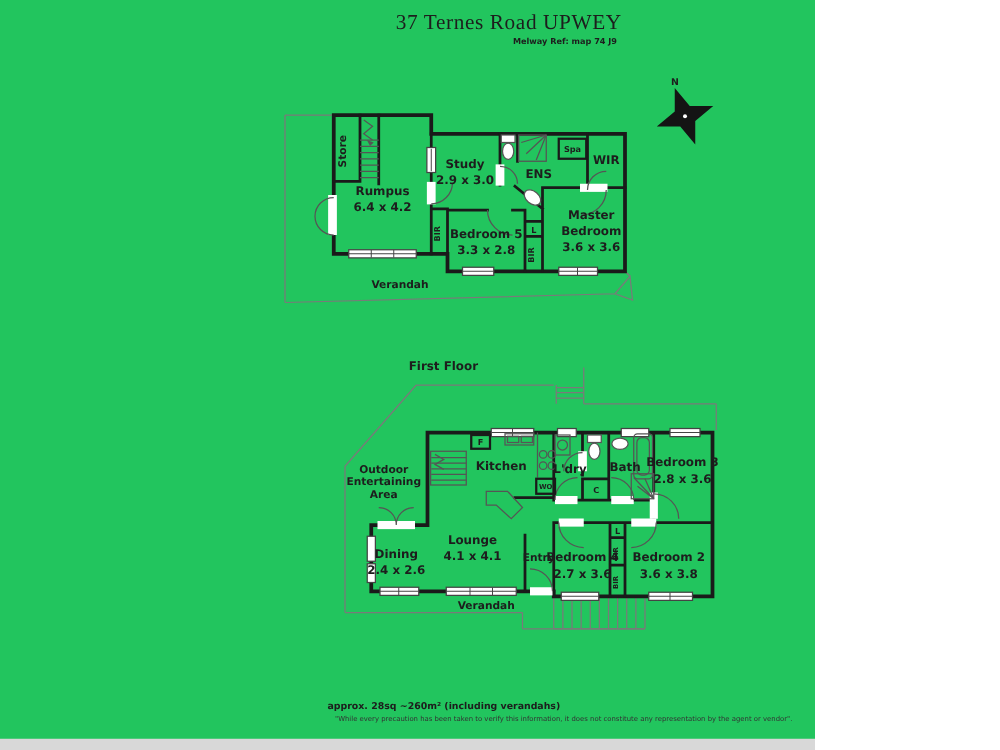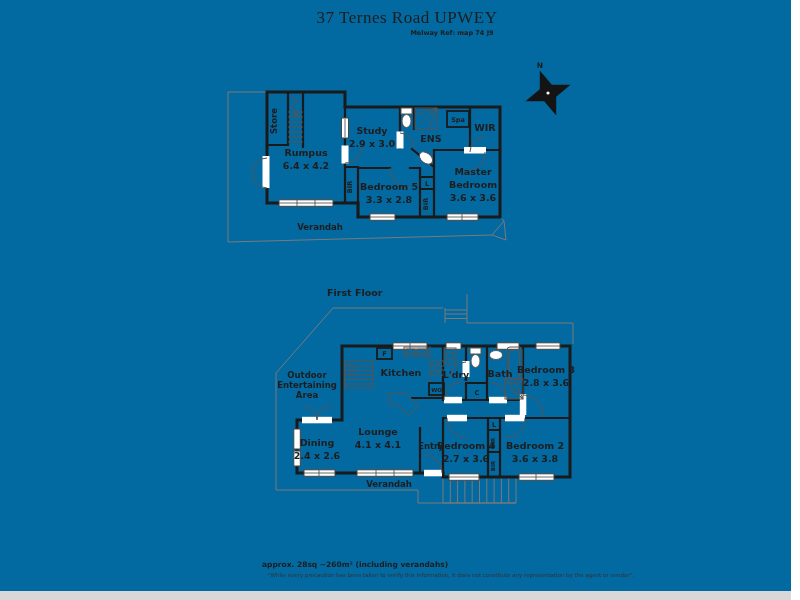--- a/index.html
+++ b/index.html
@@ -1,16 +1,16 @@
 <!DOCTYPE html>
 <html><head>
 <meta charset="utf-8">
 <style>
   html,body{margin:0;padding:0;background:#fff;}
-  .page{position:relative;width:791px;height:600px;background:#0369a1;overflow:hidden;
+  .page{position:relative;width:652px;height:600px;background:#22c55e;overflow:hidden;
         font-family:"DejaVu Sans","Liberation Sans",sans-serif;}
   svg{position:absolute;left:0;top:0;}
   
   .wx{stroke:#1a1a1a;stroke-width:3;fill:none;stroke-linecap:square;}
   .wi{stroke:#1a1a1a;stroke-width:2.2;fill:none;stroke-linecap:square;}
   .wt{stroke:#1a1a1a;stroke-width:1.8;fill:none;}
   .fx{stroke:#555;stroke-width:1;fill:none;}
   .fxf{stroke:#555;stroke-width:1;fill:#fff;}
   .deck{stroke:#7a7a7a;stroke-width:1;fill:none;}
   .gap{fill:#ffffff;stroke:none;}

